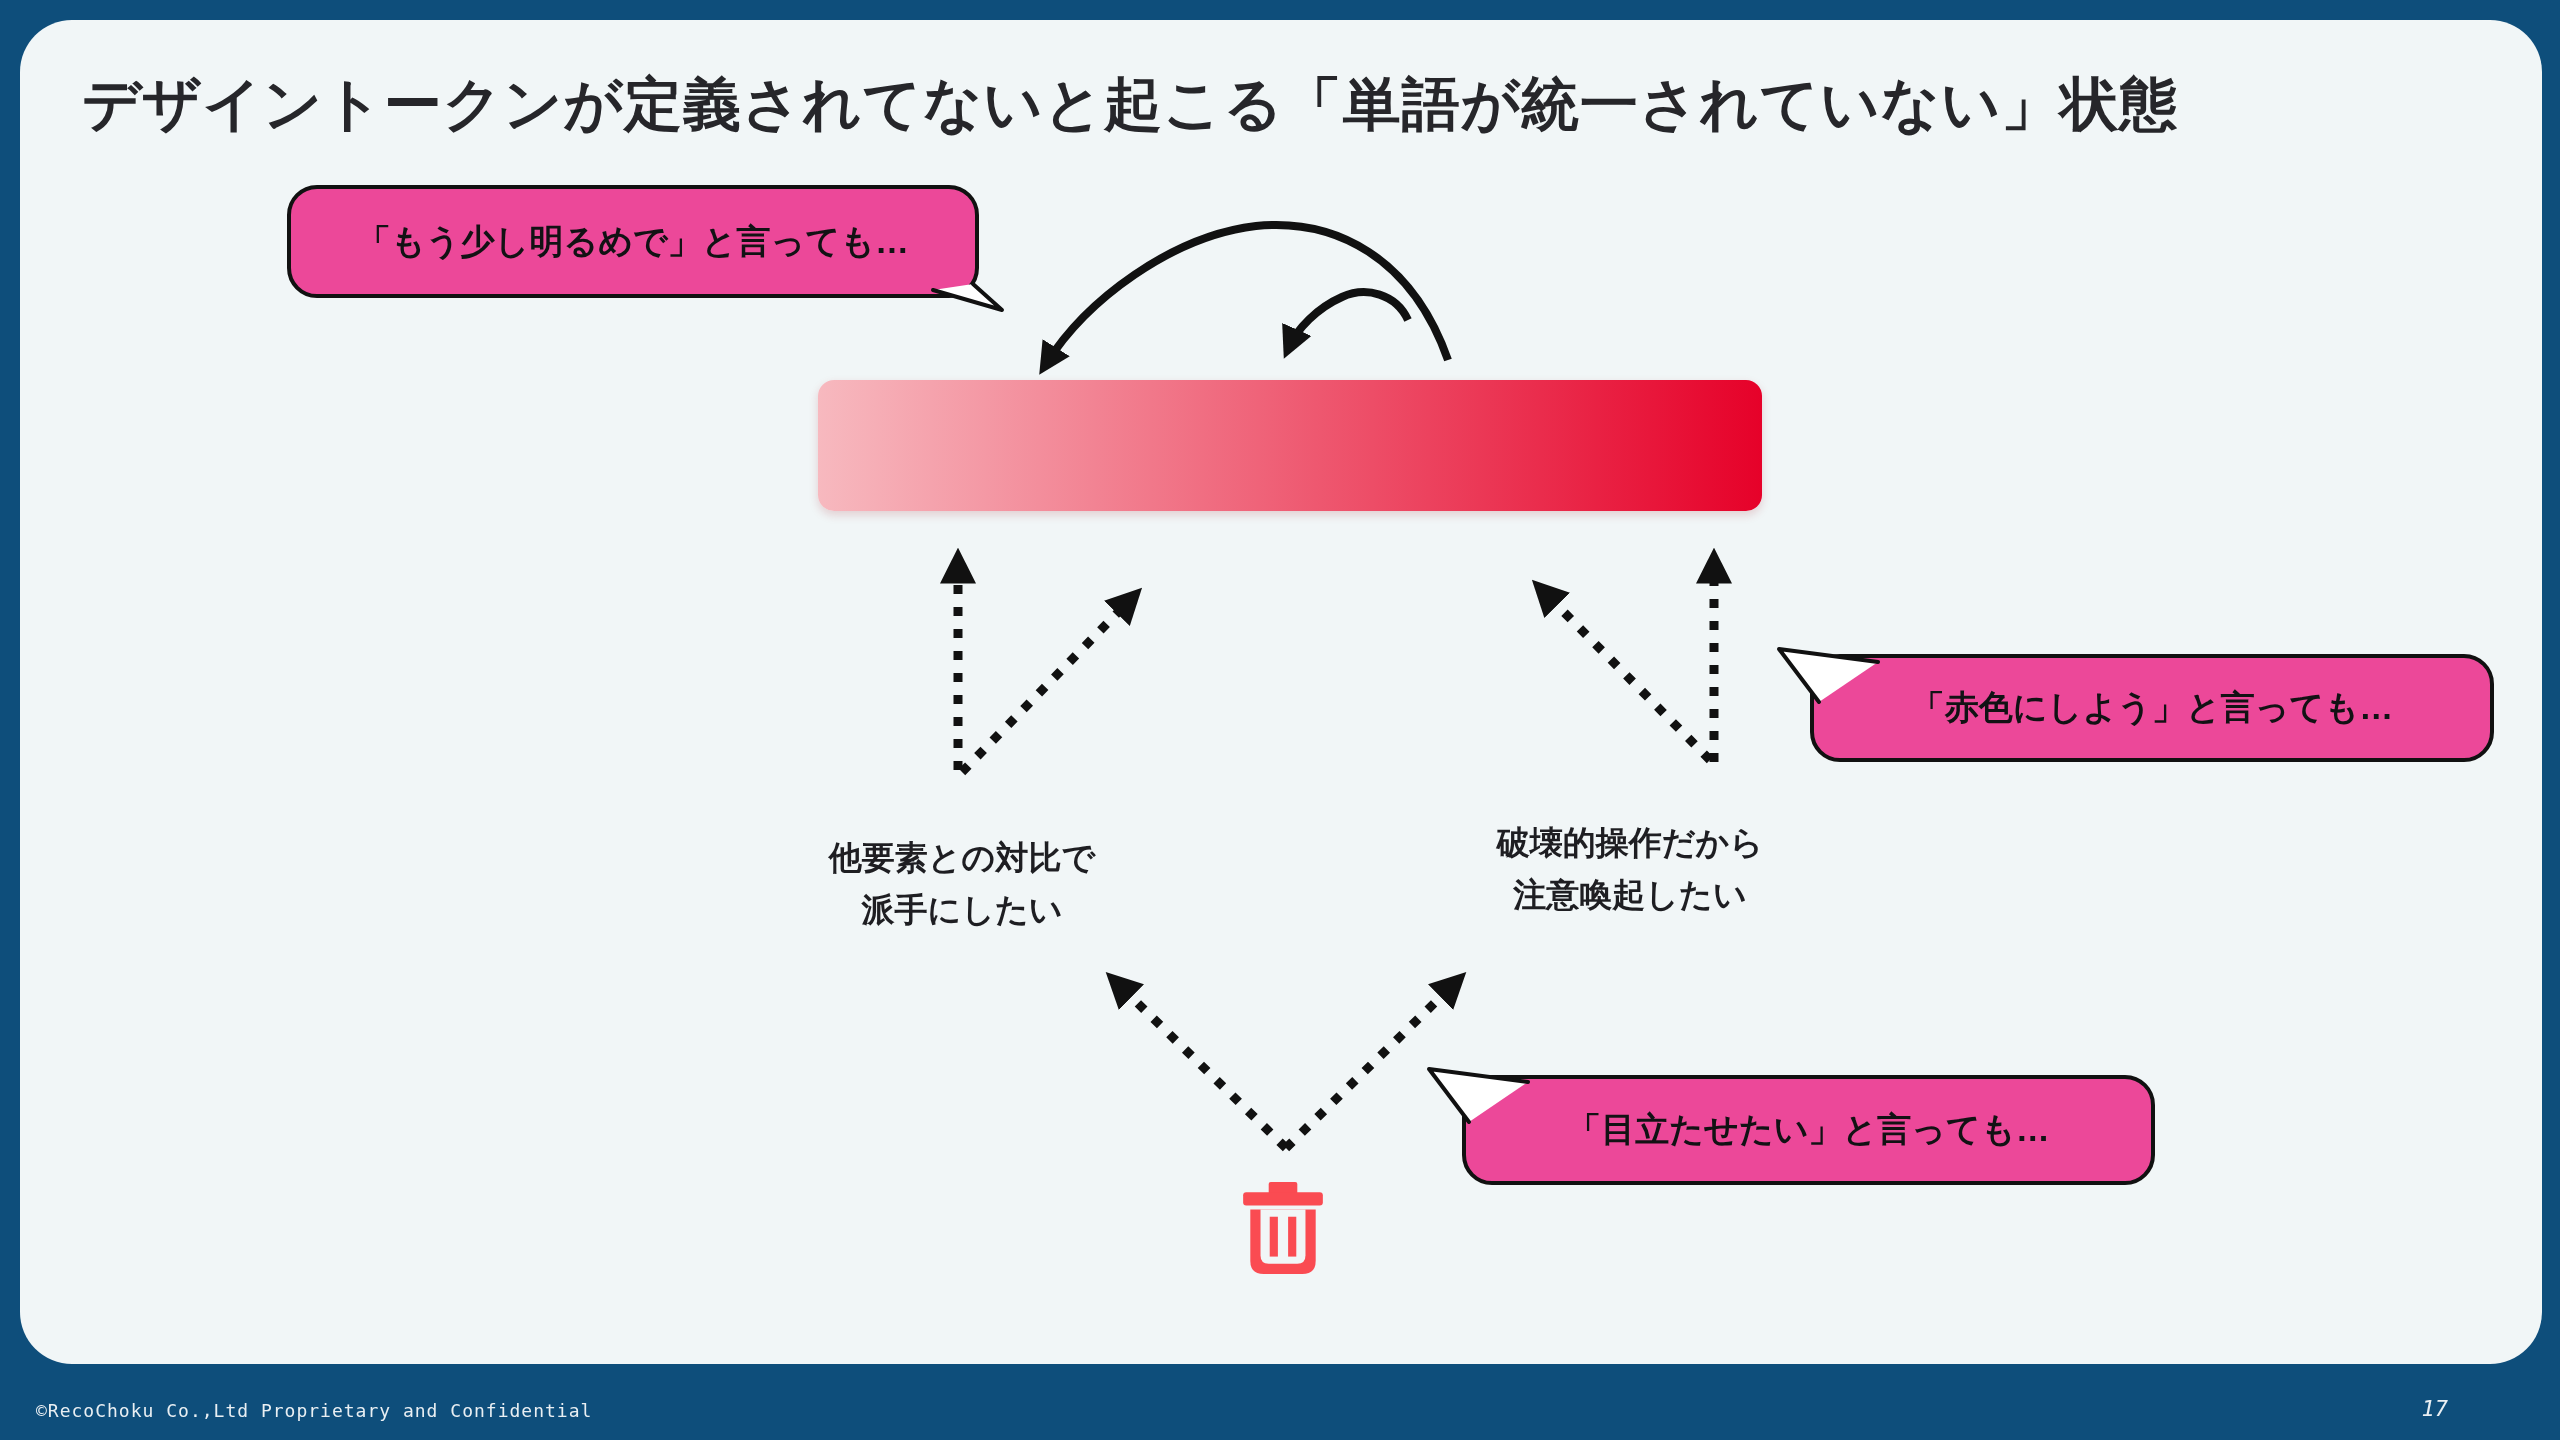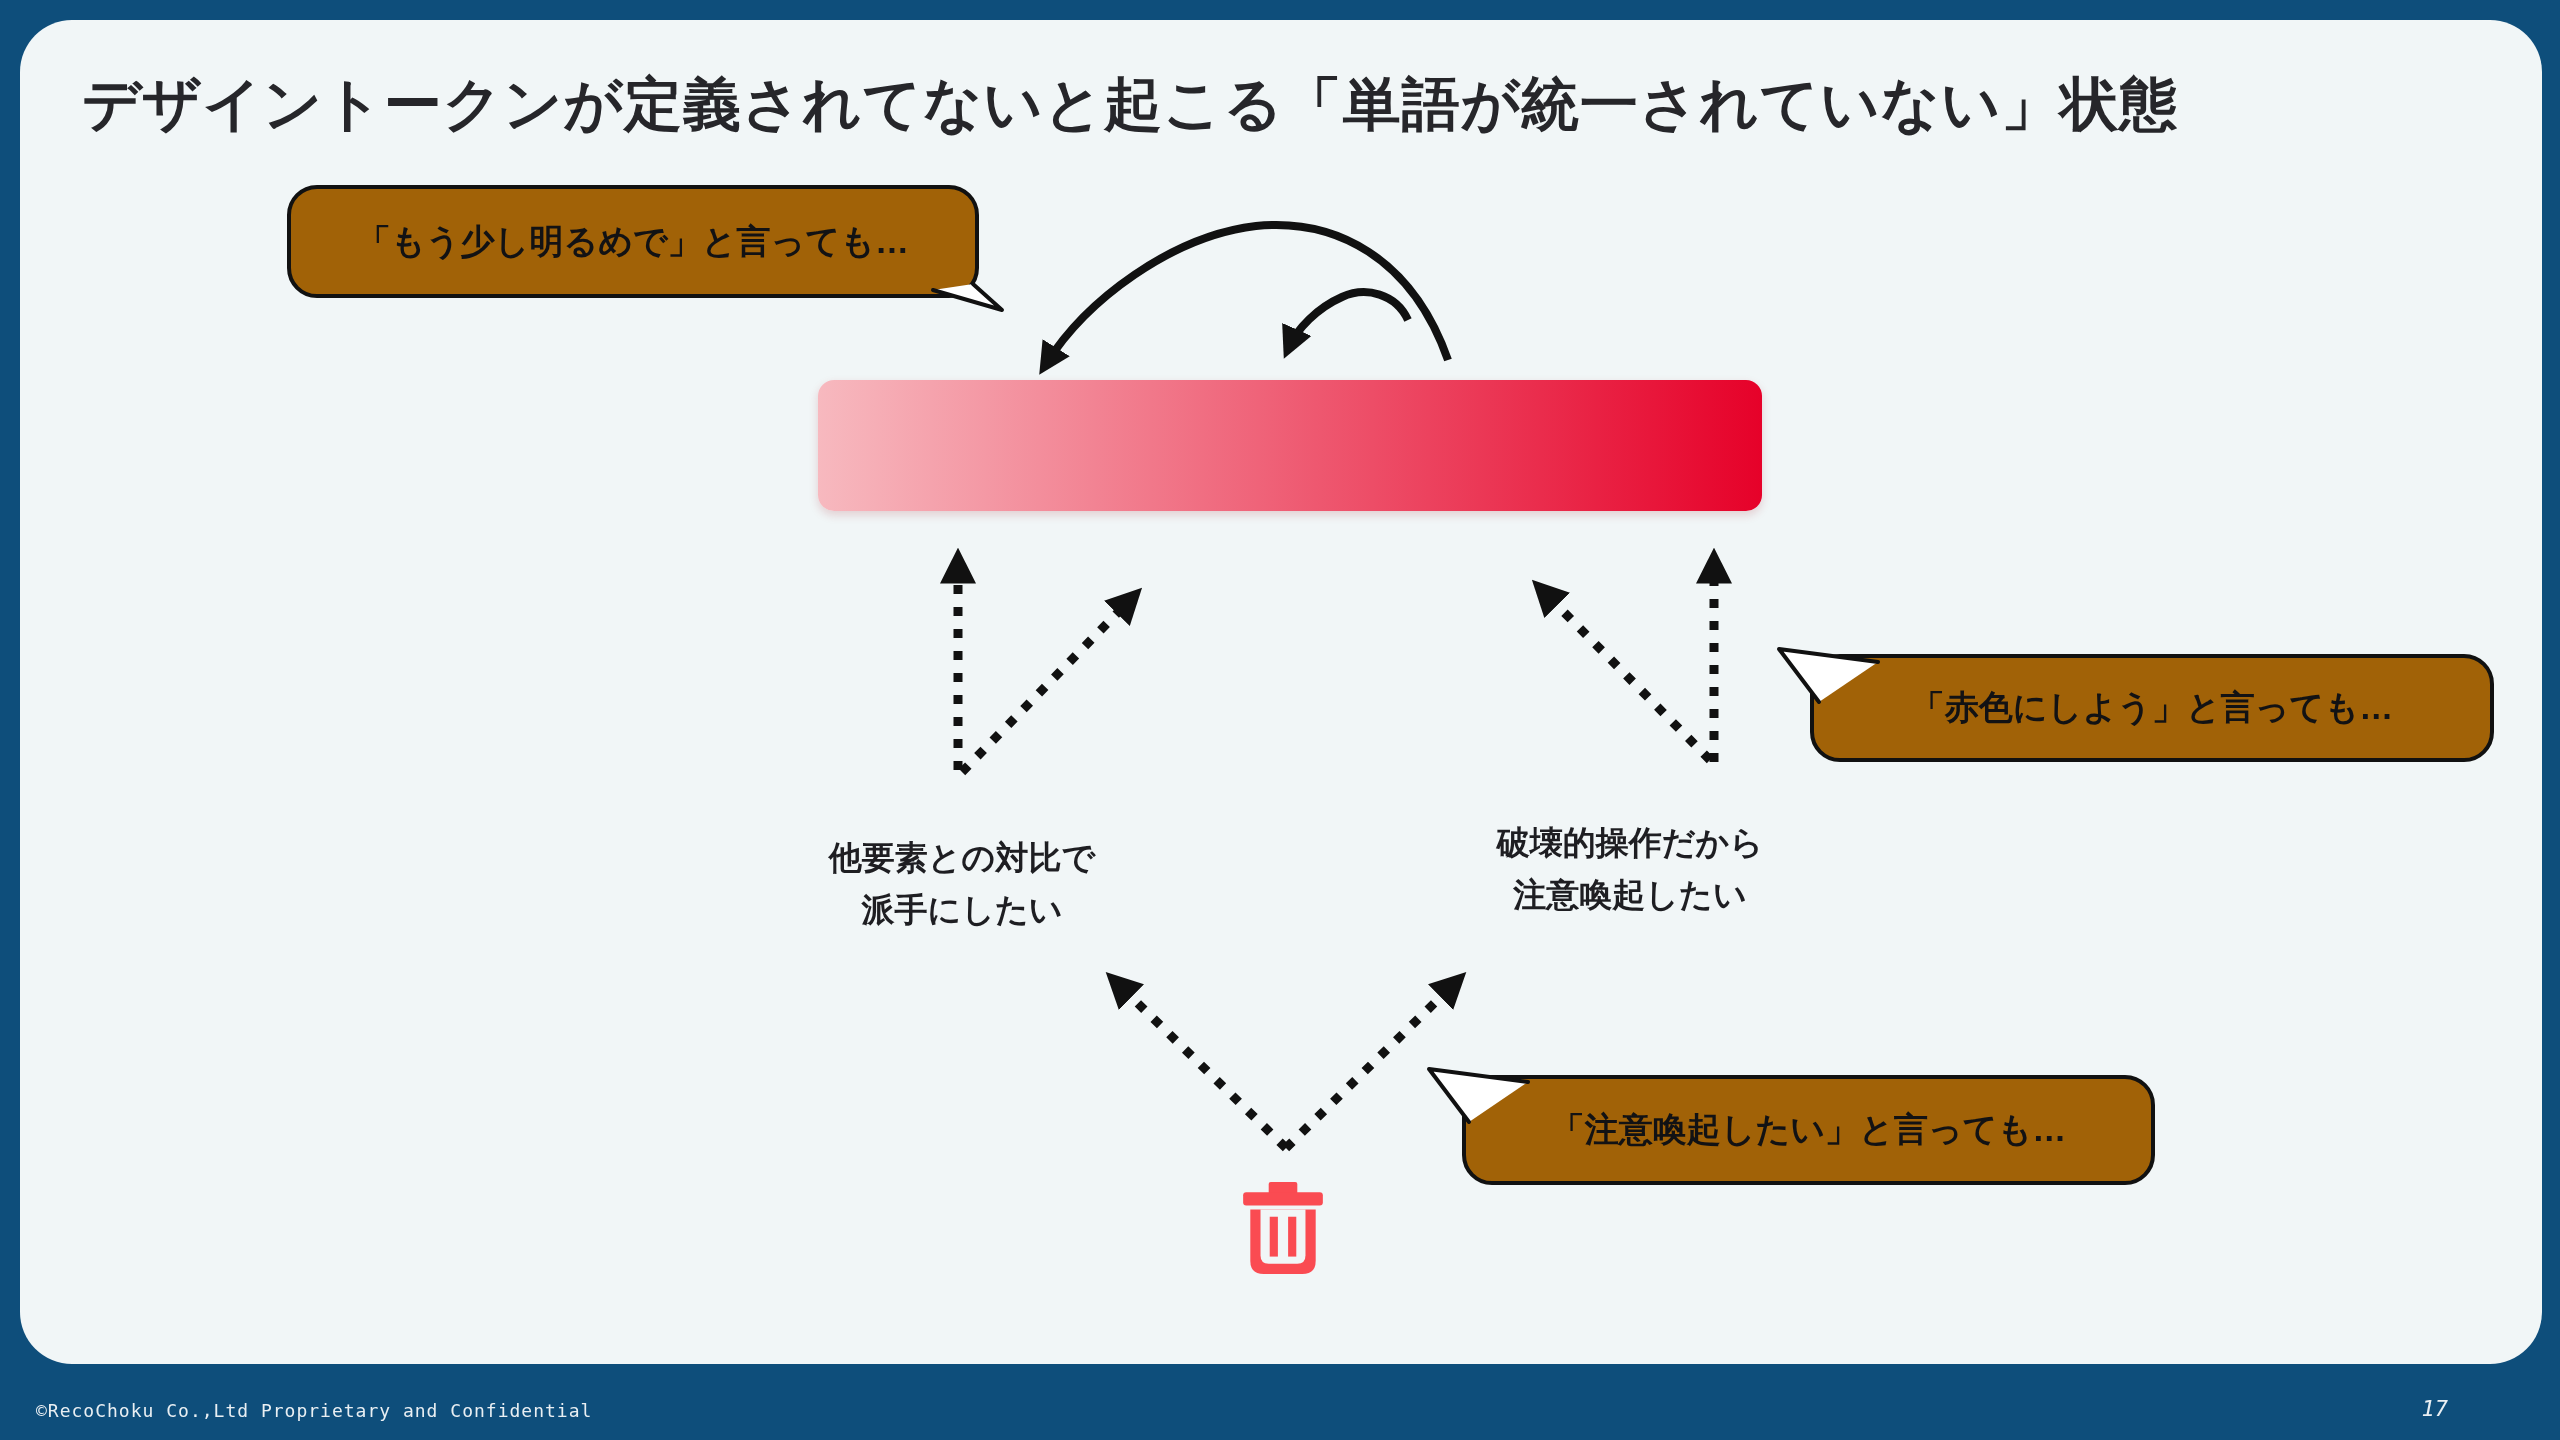--- a/index.html
+++ b/index.html
@@ -21,21 +21,21 @@
   }
   .bar{
     position:absolute;left:818px;top:380px;width:944px;height:131px;
     border-radius:16px;
     background:linear-gradient(90deg,var(--bar-start,#F7B9BF) 0%,var(--bar-end,#E60129) 100%);
     box-shadow:0 4px 10px rgba(160,30,40,0.18);
   }
   .arrows{position:absolute;left:0;top:0;width:2560px;height:1440px;}
   .bubble{
     position:absolute;box-sizing:border-box;
-    background:#a16207;border:4px solid var(--stroke,#111);border-radius:30px;
+    background:#ec4899;border:4px solid var(--stroke,#111);border-radius:30px;
     display:flex;align-items:center;justify-content:center;
     font-size:34px;font-weight:bold;color:#121214;white-space:nowrap;
   }
   .bubble-1{left:287px;top:185px;width:692px;height:113px;}
   .bubble-2{left:1810px;top:654px;width:684px;height:108px;}
   .bubble-3{left:1462px;top:1075px;width:693px;height:110px;}
   .tail{position:absolute;overflow:visible;}
   .tail path{fill:#fff;stroke:var(--stroke,#111);stroke-width:4;stroke-linejoin:round;stroke-linecap:round;}
   .tail-1{left:900px;top:260px;}
   .tail-2{left:1750px;top:630px;}
@@ -93,21 +93,21 @@
   </svg>
 
   <div class="bubble bubble-2">
     <span>「赤色にしよう」と言っても…</span>
   </div>
   <svg class="tail tail-2" width="150" height="90" viewBox="0 0 150 90">
     <path d="M 128 32 L 29 19 L 69 72"></path>
   </svg>
 
   <div class="bubble bubble-3">
-    <span>「注意喚起したい」と言っても…</span>
+    <span>「目立たせたい」と言っても…</span>
   </div>
   <svg class="tail tail-3" width="150" height="90" viewBox="0 0 150 90">
     <path d="M 128 32 L 29 19 L 69 72"></path>
   </svg>
 
   <div class="diagram-label label-left">
     <div>他要素との対比で</div>
     <div>派手にしたい</div>
   </div>
   <div class="diagram-label label-right">

